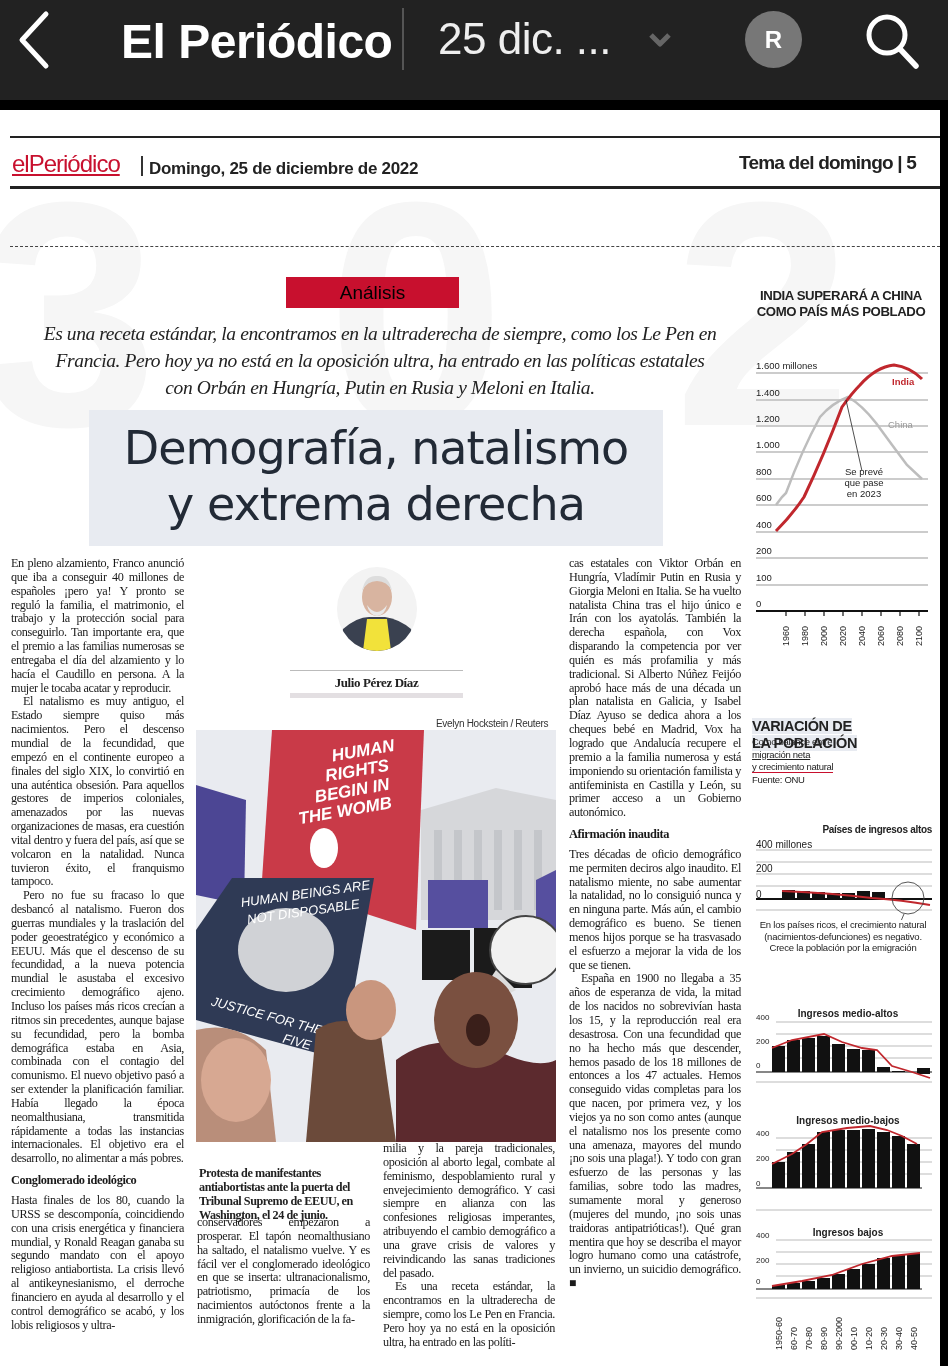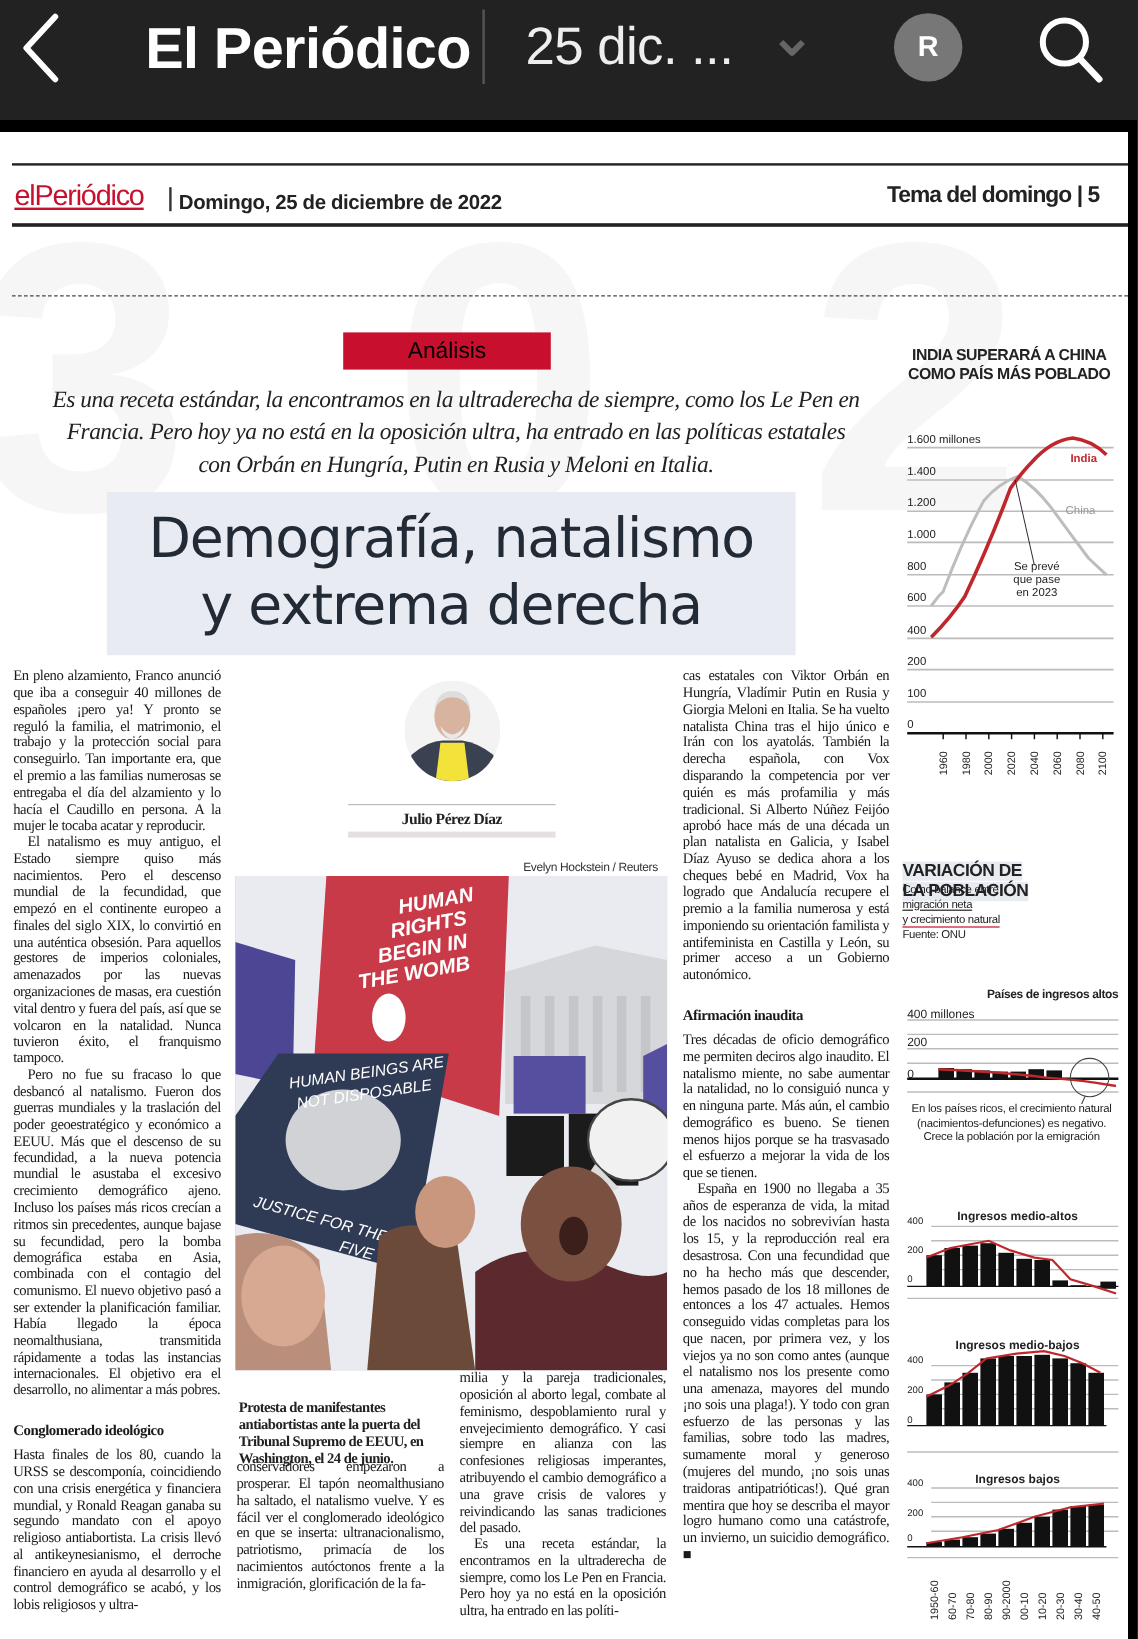--- a/index.html
+++ b/index.html
@@ -32,21 +32,21 @@
 
   .lede { position: absolute; left: 40px; top: 210px; width: 680px; text-align: center; font-family: "Liberation Serif", serif; font-style: italic; font-size: 19.5px; line-height: 27px; color: #222; letter-spacing: -0.4px; }
 
   .headline-box { position: absolute; left: 89px; top: 300px; width: 574px; height: 136px; background: #e8ebf1; }
   .headline { position: absolute; left: 89px; top: 310px; width: 574px; text-align: center; font-family: "DejaVu Sans", sans-serif; font-size: 46px; line-height: 56px; color: #222a36; letter-spacing: -1px; }
 
   
   .col { position: absolute; font-family: "Liberation Serif", serif; font-size: 12.2px; line-height: 13.85px; color: #1a1a1a; text-align: justify; letter-spacing: -0.35px; }
   .col p { text-indent: 12px; }
   .col p.noindent { text-indent: 0; }
-  .col h3 { font-size: 12.4px; font-weight: bold; margin: 20px 0 6px; letter-spacing: -0.4px; }
+  .col h3 { font-size: 12.4px; font-weight: bold; margin: 8px 0 6px; letter-spacing: -0.4px; }
   .col1 { left: 11px; top: 447px; width: 173px; }
   .col4 { left: 569px; top: 447px; width: 172px; }
   .col2 { left: 197px; top: 1106px; width: 173px; }
   .col3 { left: 383px; top: 1032px; width: 172px; }
 
   
   .author-photo { position: absolute; left: 337px; top: 457px; width: 80px; height: 84px; border-radius: 50%; overflow: hidden; background: #fff; }
   .author-rule1 { position: absolute; left: 290px; top: 560px; width: 173px; height: 1px; background: #bbb; }
   .author-name { position: absolute; left: 290px; top: 565px; width: 173px; text-align: center; font-family: "Liberation Serif", serif; font-weight: bold; font-size: 13px; color: #222; letter-spacing: -0.4px; }
   .author-rule2 { position: absolute; left: 290px; top: 583px; width: 173px; height: 5px; background: #e3dfe2; }

